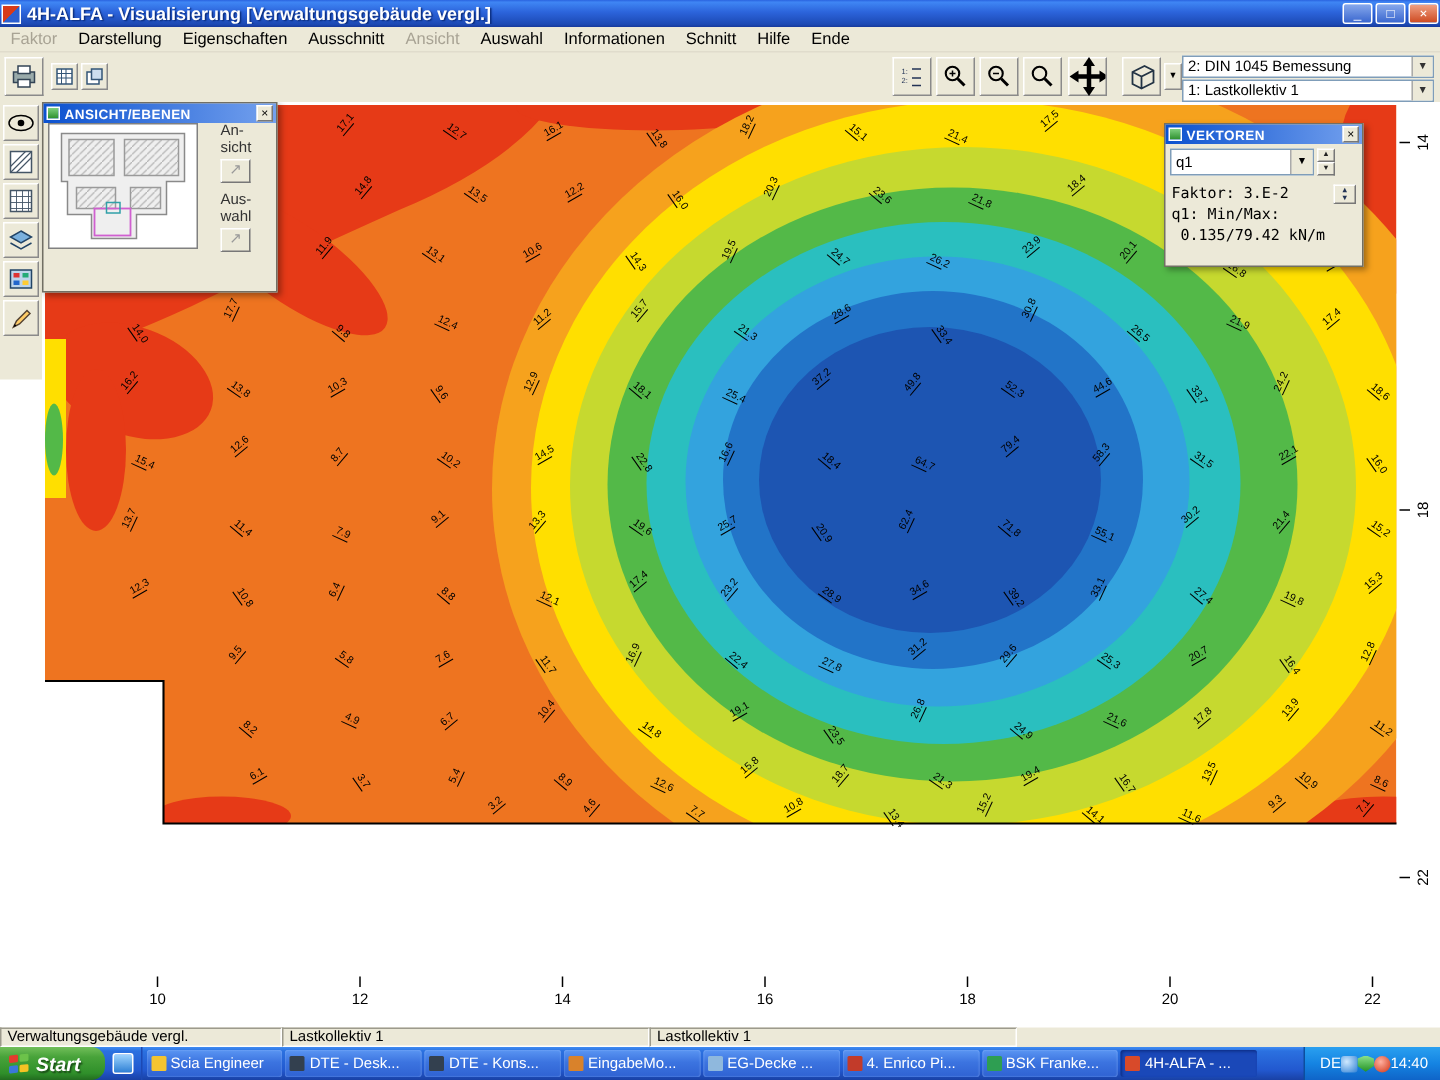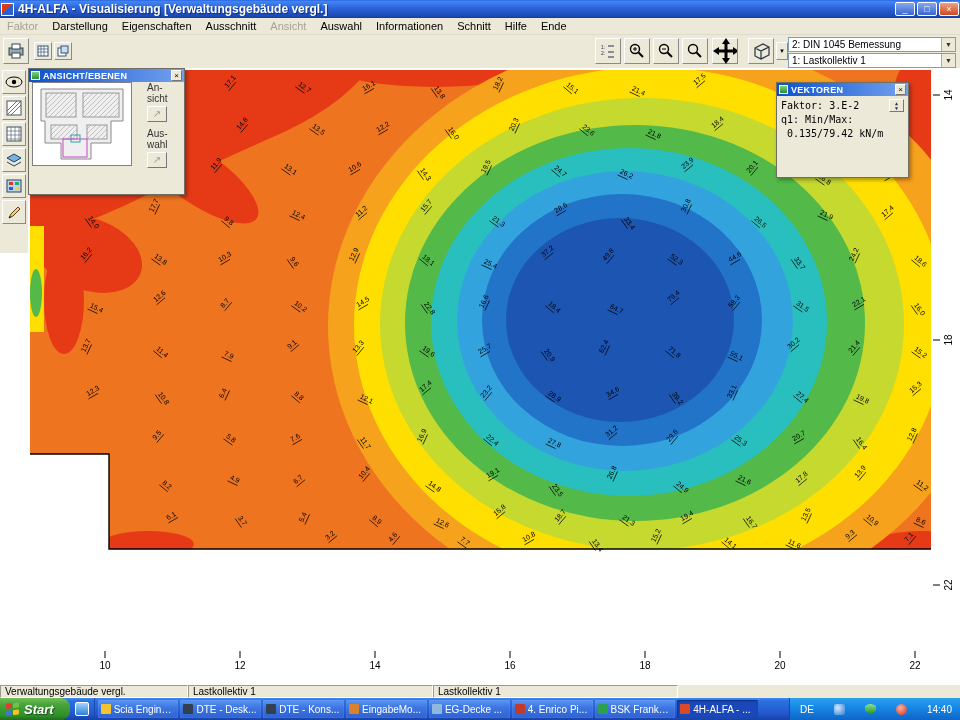--- a/index.html
+++ b/index.html
@@ -100,21 +100,21 @@
   .ql-icon { width:14px; height:14px; border-radius:2px; background:linear-gradient(#9fd4ff,#2d7fd4); border:1px solid #fff; }
   .tasks { flex:1; display:flex; align-items:center; height:100%; padding:0 2px; overflow:hidden; }
   .task-btn { flex:1; max-width:95px; height:18px; margin:0 1px; border-radius:2px;
     background:linear-gradient(180deg,#5a95f2,#3c74e0 45%,#2f62d2); box-shadow:inset 0 0 1px #9cc0ff;
     color:#fff; font-size:10px; display:flex; align-items:center; padding:0 3px; white-space:nowrap; overflow:hidden; }
   .task-btn .t-icon { width:10px; height:10px; margin-right:3px; border-radius:1px; flex:none; }
   .task-btn .t-label { overflow:hidden; text-overflow:ellipsis; }
   .task-btn.active { background:#1a48b8; box-shadow:inset 1px 1px 2px #0c2e86;align-items:center; }
   .tray { height:100%; display:flex; align-items:center; padding:0 8px 0 10px;
     background:linear-gradient(180deg,#2aa0f0 0%,#1584e2 50%,#0f64c8 100%);
-    border-left:1px solid #0c4e9e; color:#fff; font-size:10px; gap:20px;margin-left:28px; }
+    border-left:1px solid #0c4e9e; color:#fff; font-size:10px; gap:0;margin-left:28px; }
   .tray-ic { width:11px; height:11px; border-radius:2px; }
   .tray-ic.ic1 { background:radial-gradient(circle at 35% 35%,#cfe9ff,#2d7fd4); }
   .tray-ic.ic2 { background:linear-gradient(#8ae08a,#1f8f1f); clip-path:polygon(50% 0,100% 20%,100% 65%,50% 100%,0 65%,0 20%); }
   .tray-ic.ic3 { background:radial-gradient(circle at 40% 35%,#ffb0a0,#d03010); border-radius:50%; }
   .tray-time { font-size:10px; }
 </style>
 </head>
 <body>
 
 <div class="titlebar">
@@ -920,20 +920,30 @@
       <div class="mini-btn">↗</div>
     </div>
   </div>
 </div>
 
 <div class="palette" style="left:776px;top:82px;width:133px;height:96px">
   <div class="pal-title">
     <span class="pal-icon"></span>
     <span class="pal-text">VEKTOREN</span>
     <span class="pal-close">×</span>
+  </div>
+  <div class="pal-row">
+    <div class="combo2" style="width:96px">
+      <span class="combo-text">q1</span>
+      <span class="combo-arrow">▼</span>
+    </div>
+    <div class="spinner">
+      <div class="spin-btn">▲</div>
+      <div class="spin-btn">▼</div>
+    </div>
   </div>
   <div class="vek-body">
     <div class="vek-line">
       <span>Faktor: 3.E-2</span>
       <span class="mini-upd">▲<br>▼</span>
     </div>
     <div class="vek-line">q1: Min/Max:</div>
     <div class="vek-line" style="padding-left:6px">0.135/79.42 kN/m</div>
   </div>
 </div>

